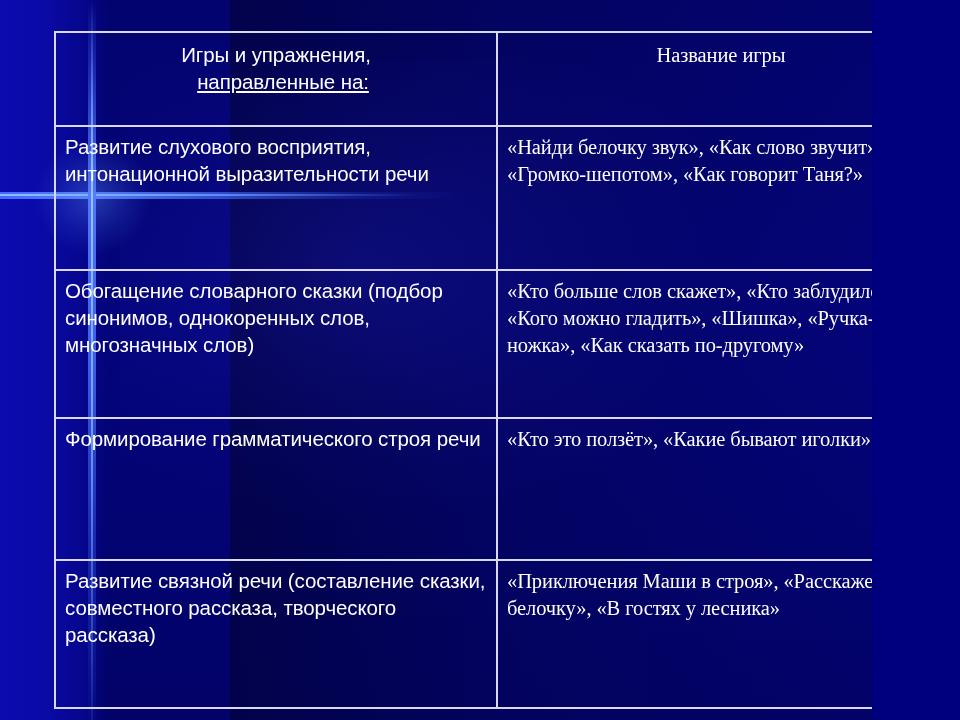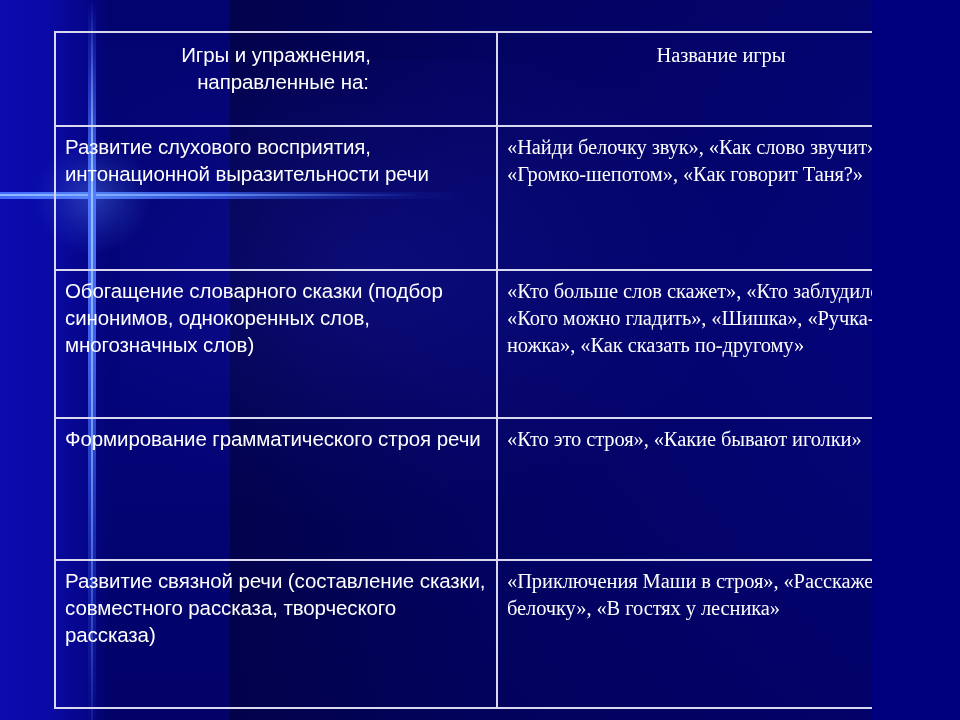--- a/index.html
+++ b/index.html
@@ -144,21 +144,21 @@
   td.col-right { width: 428px; font-family: Liberation Serif, serif; }
 
   
   tr.header-row td {
     text-align: center;
     vertical-align: top;
     padding-top: 9px;
     height: 77px;
   }
   .hdr-line { display: block; }
-  .hdr-line.l2 { padding-left: 14px; }
+  .hdr-line.l2 { padding-left: 14px; text-decoration: underline; }
 
   
   tr.r1 td { height: 129px; }
   tr.r2 td { height: 133px; }
   tr.r3 td { height: 127px; border-radius: 25px; }
   tr.r4 td { height: 133px; }
 
   .cell-text { display: block; }
 </style>
 </head>
@@ -206,21 +206,21 @@
           <td class="col-right">
             <span class="cell-text">«Кто больше слов скажет», «Кто заблудился?», «Кого можно гладить», «Шишка», «Ручка-ножка», «Как сказать по-другому»</span>
           </td>
         </tr>
 
         <tr class="r3">
           <td class="col-left">
             <span class="cell-text">Формирование грамматического строя речи</span>
           </td>
           <td class="col-right">
-            <span class="cell-text">«Кто это строя», «Какие бывают иголки»</span>
+            <span class="cell-text">«Кто это ползёт», «Какие бывают иголки»</span>
           </td>
         </tr>
 
         <tr class="r4">
           <td class="col-left">
             <span class="cell-text">Развитие связной речи (составление сказки, совместного рассказа, творческого рассказа)</span>
           </td>
           <td class="col-right">
             <span class="cell-text">«Приключения Маши в строя», «Расскажем про белочку», «В гостях у лесника»</span>
           </td>

